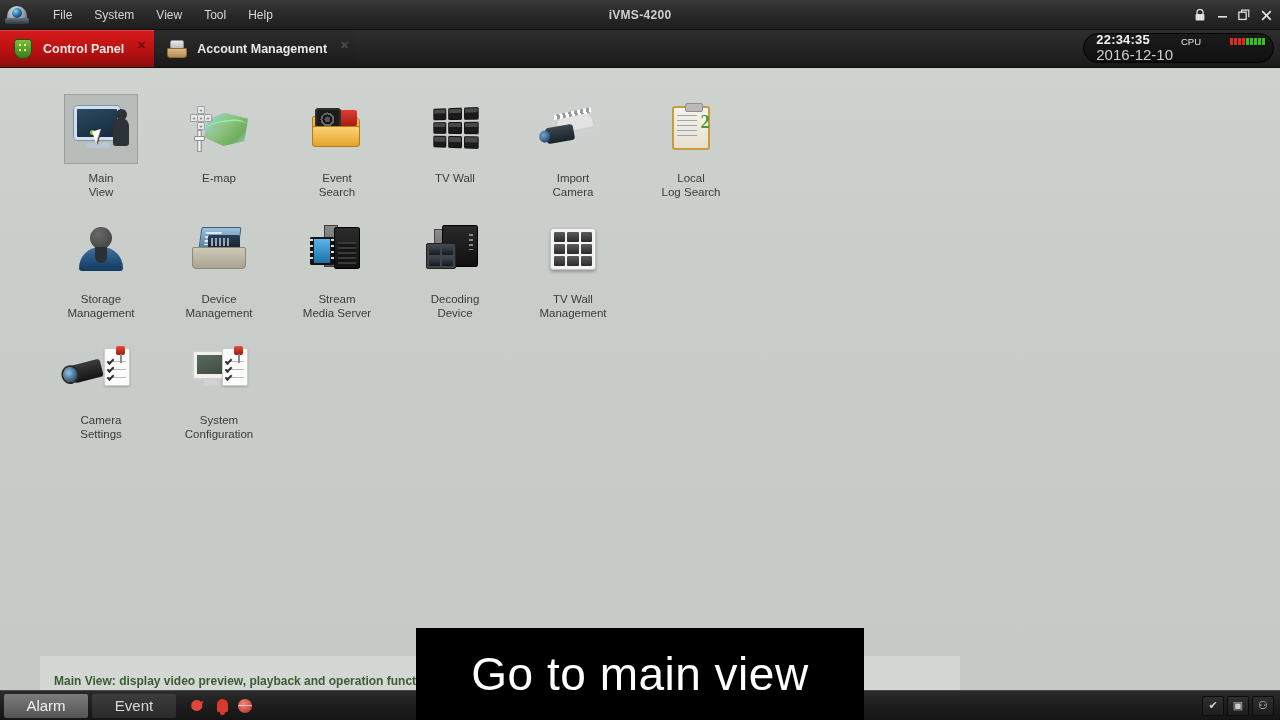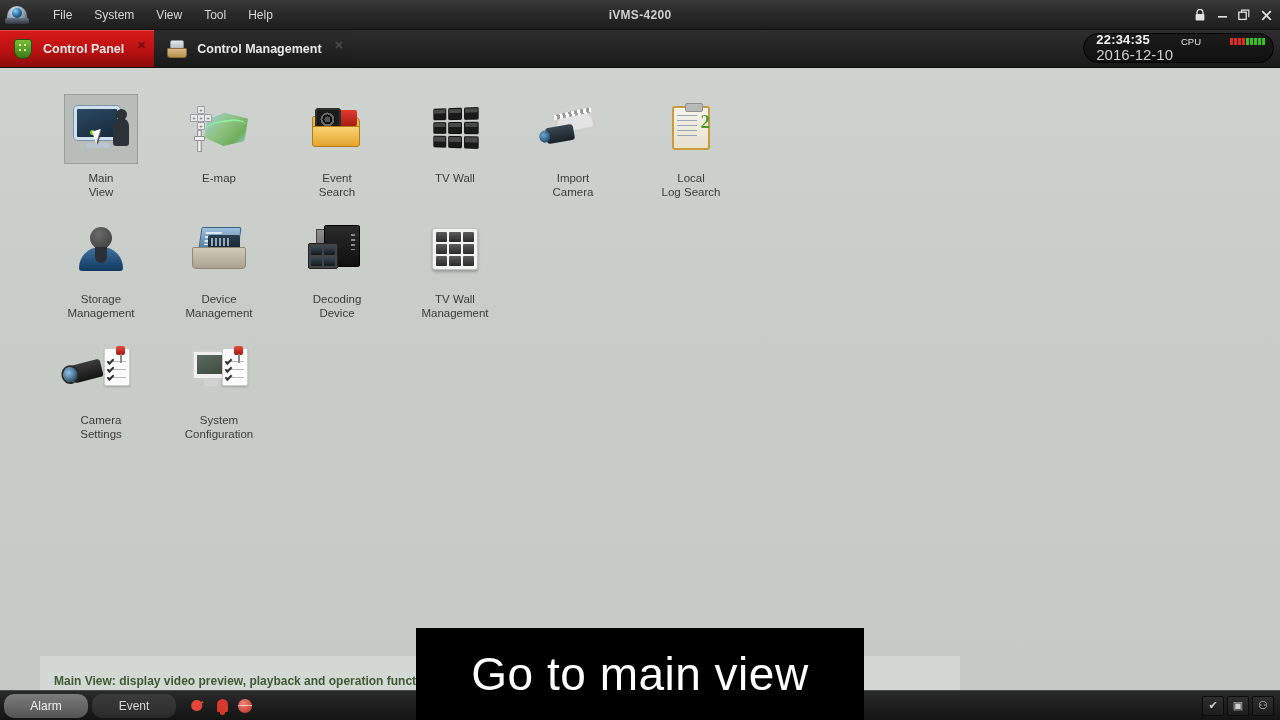--- a/index.html
+++ b/index.html
@@ -466,21 +466,21 @@
   
   .bottombar {
     position: absolute; left: 0; top: 690px; width: 1280px; height: 30px;
     background: linear-gradient(180deg,#2a2a2a 0%,#1c1c1c 60%,#141414 100%);
     border-top: 1px solid #4a4a4a;
     display: flex; align-items: center;
   }
   .btab {
     height: 24px; min-width: 84px; margin-left: 4px;
     display: flex; align-items: center; justify-content: center;
-    font-size: 12px; color: #d8d8d8; border-radius: 10px;
+    font-size: 15px; color: #d8d8d8; border-radius: 2px;
   }
   .btab.active { background: linear-gradient(180deg,#7c7c7c,#545454); color:#f0f0f0; }
   .btab.idle { background: linear-gradient(180deg,#3c3c3c,#2a2a2a); }
   .bicons { display: flex; align-items: center; gap: 10px; margin-left: 14px; }
   .bic { width: 15px; height: 15px; position: relative; }
   .bic.speaker-mute { background: radial-gradient(circle at 45% 50%, #e2453a 0 5px, transparent 6px); }
   .bic.speaker-mute::after{
     content:""; position:absolute; left:1px; top:6px; width:13px; height:2px; background:#e2453a; transform:rotate(-30deg);
   }
   .bic.bell { background: #d63a2e; border-radius: 7px 7px 2px 2px; height:13px; width:11px; margin-left:2px; }
@@ -558,21 +558,21 @@
       <span>Control Panel</span>
       <span class="tab-close">✕</span>
     </div>
     <div class="tab inactive">
       <div class="tab-ico">
         <div class="ico-tray">
             <div class="dev"></div>
             <div class="box"></div>
           </div>
       </div>
-      <span>Control Management</span>
+      <span>Account Management</span>
       <span class="tab-close">✕</span>
     </div>
   </div>
 
   <div class="statuswidget">
     <div class="clock">
       <div class="time">22:34:35</div>
       <div class="date">2016-12-10</div>
     </div>
     <div class="meters">
@@ -734,20 +734,33 @@
               <div class="tray"></div>
           </div>
         </div>
         <div class="label">
           <div>Device</div>
           <div>Management</div>
         </div>
       </div>
 
 
+      <div class="cell">
+        <div class="iconbox">
+          <div class="icon i-server">
+            <div class="towerside"></div>
+              <div class="tower"></div>
+              <div class="filmstrip"></div>
+          </div>
+        </div>
+        <div class="label">
+          <div>Stream</div>
+          <div>Media Server</div>
+        </div>
+      </div>
 
       <div class="cell">
         <div class="iconbox">
           <div class="icon i-decoding">
             <div class="grayslab"></div>
               <div class="box1"></div>
             <div class="quad">
                 <span></span>
                 <span></span>
                 <span></span>

